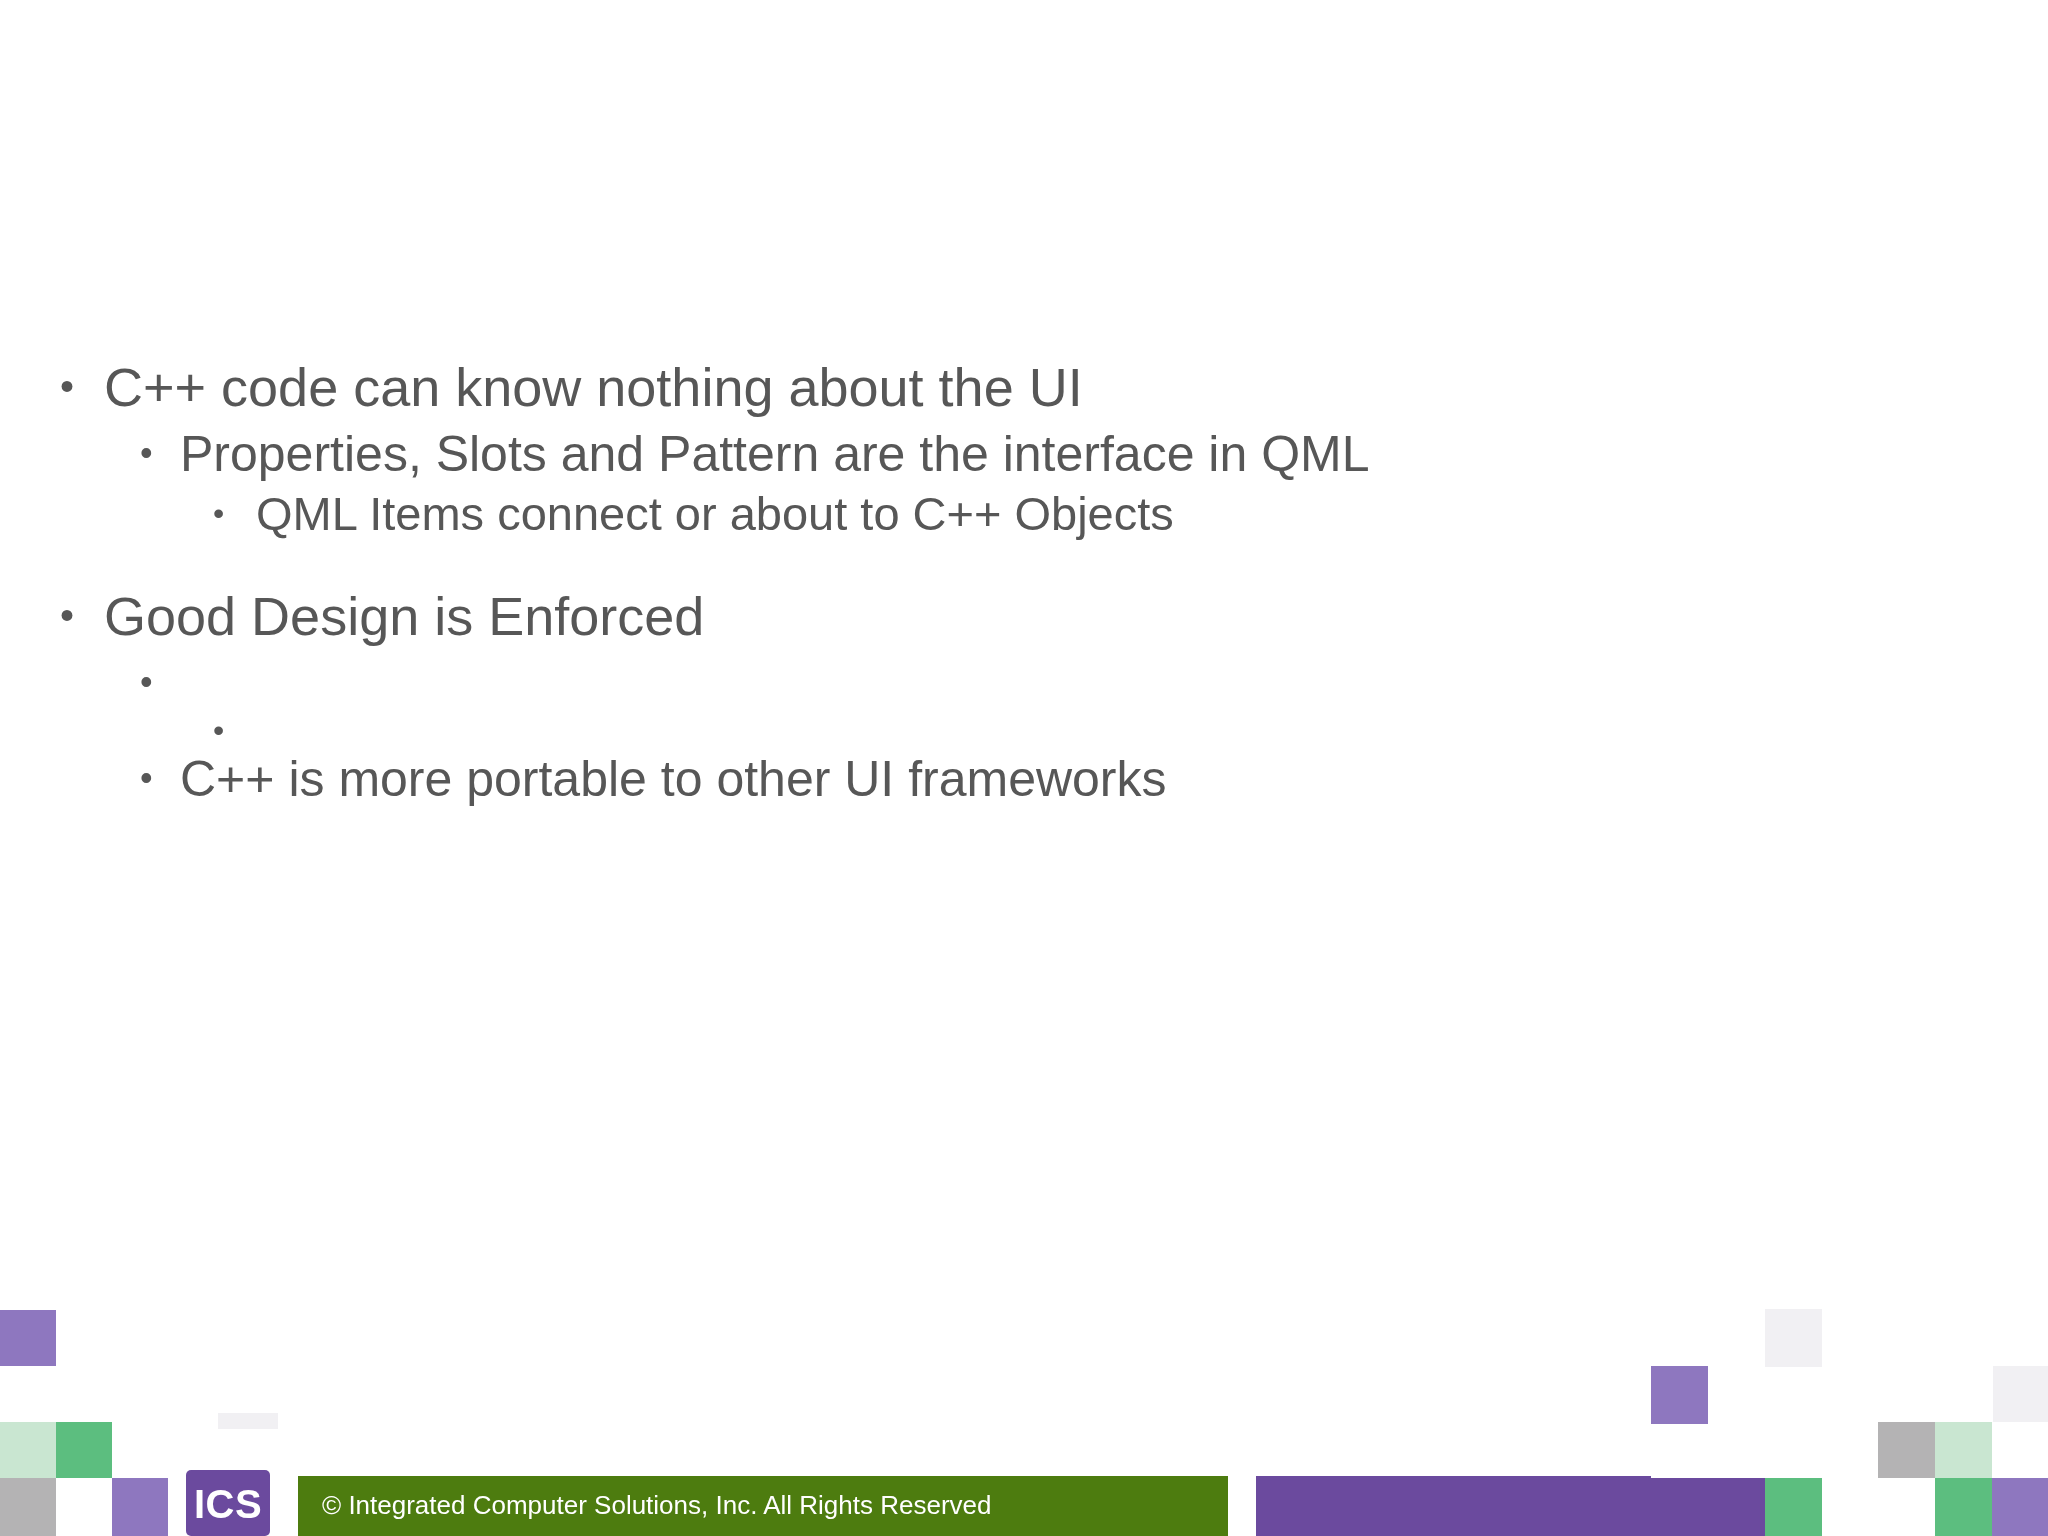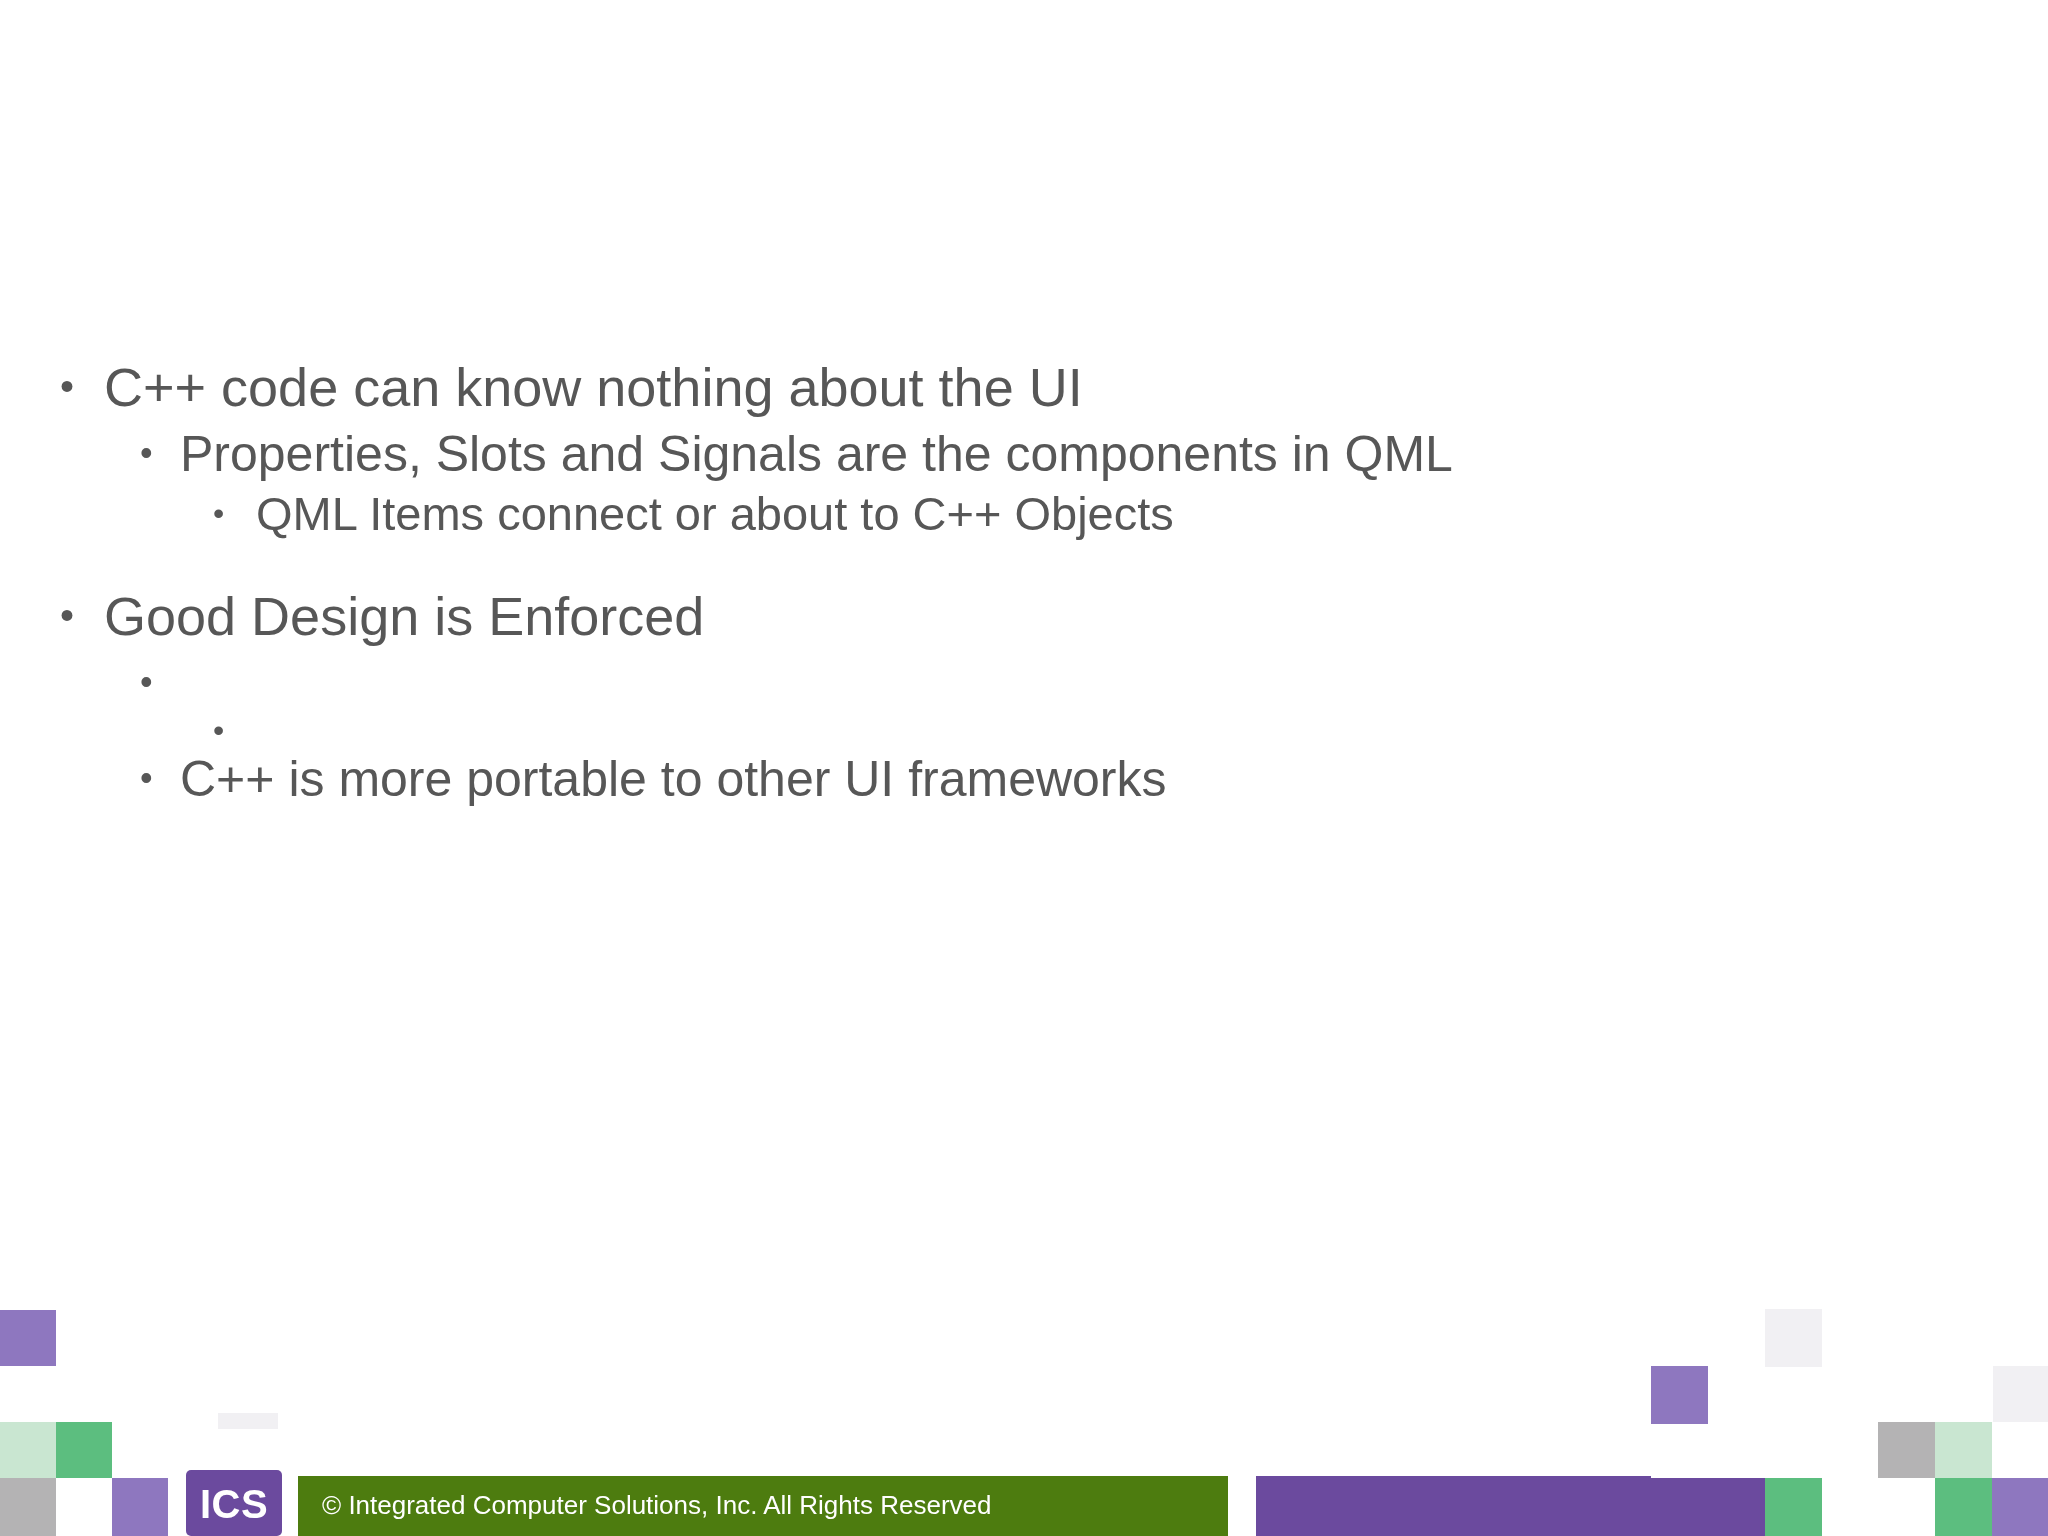--- a/index.html
+++ b/index.html
@@ -126,21 +126,21 @@
     line-height: 58px;
     color: #ffffff;
     font-size: 26px;
     white-space: nowrap;
   }
 
   .ics-logo {
     position: absolute;
     left: 186px;
     top: 1470px;
-    width: 96px;
+    width: 84px;
     height: 66px;
     background: #6B4A9E;
     border-radius: 5px;
     color: #ffffff;
     font-size: 40px;
     font-weight: bold;
     letter-spacing: 0.5px;
     text-align: center;
     line-height: 68px;
   }
@@ -151,21 +151,21 @@
 <div class="slide">
 
 
   <div class="body" id="bullet-list">
       <div class="bullet lvl1">
         <span class="dot">•</span>
         <span class="txt">C++ code can know nothing about the UI</span>
       </div>
       <div class="bullet lvl2">
         <span class="dot">•</span>
-        <span class="txt">Properties, Slots and Signals are the components in QML</span>
+        <span class="txt">Properties, Slots and Pattern are the interface in QML</span>
       </div>
       <div class="bullet lvl3">
         <span class="dot">•</span>
         <span class="txt">QML Items connect or about to C++ Objects</span>
       </div>
       <div class="gap-lg"></div>
       <div class="bullet lvl1">
         <span class="dot">•</span>
         <span class="txt">Good Design is Enforced</span>
       </div>

